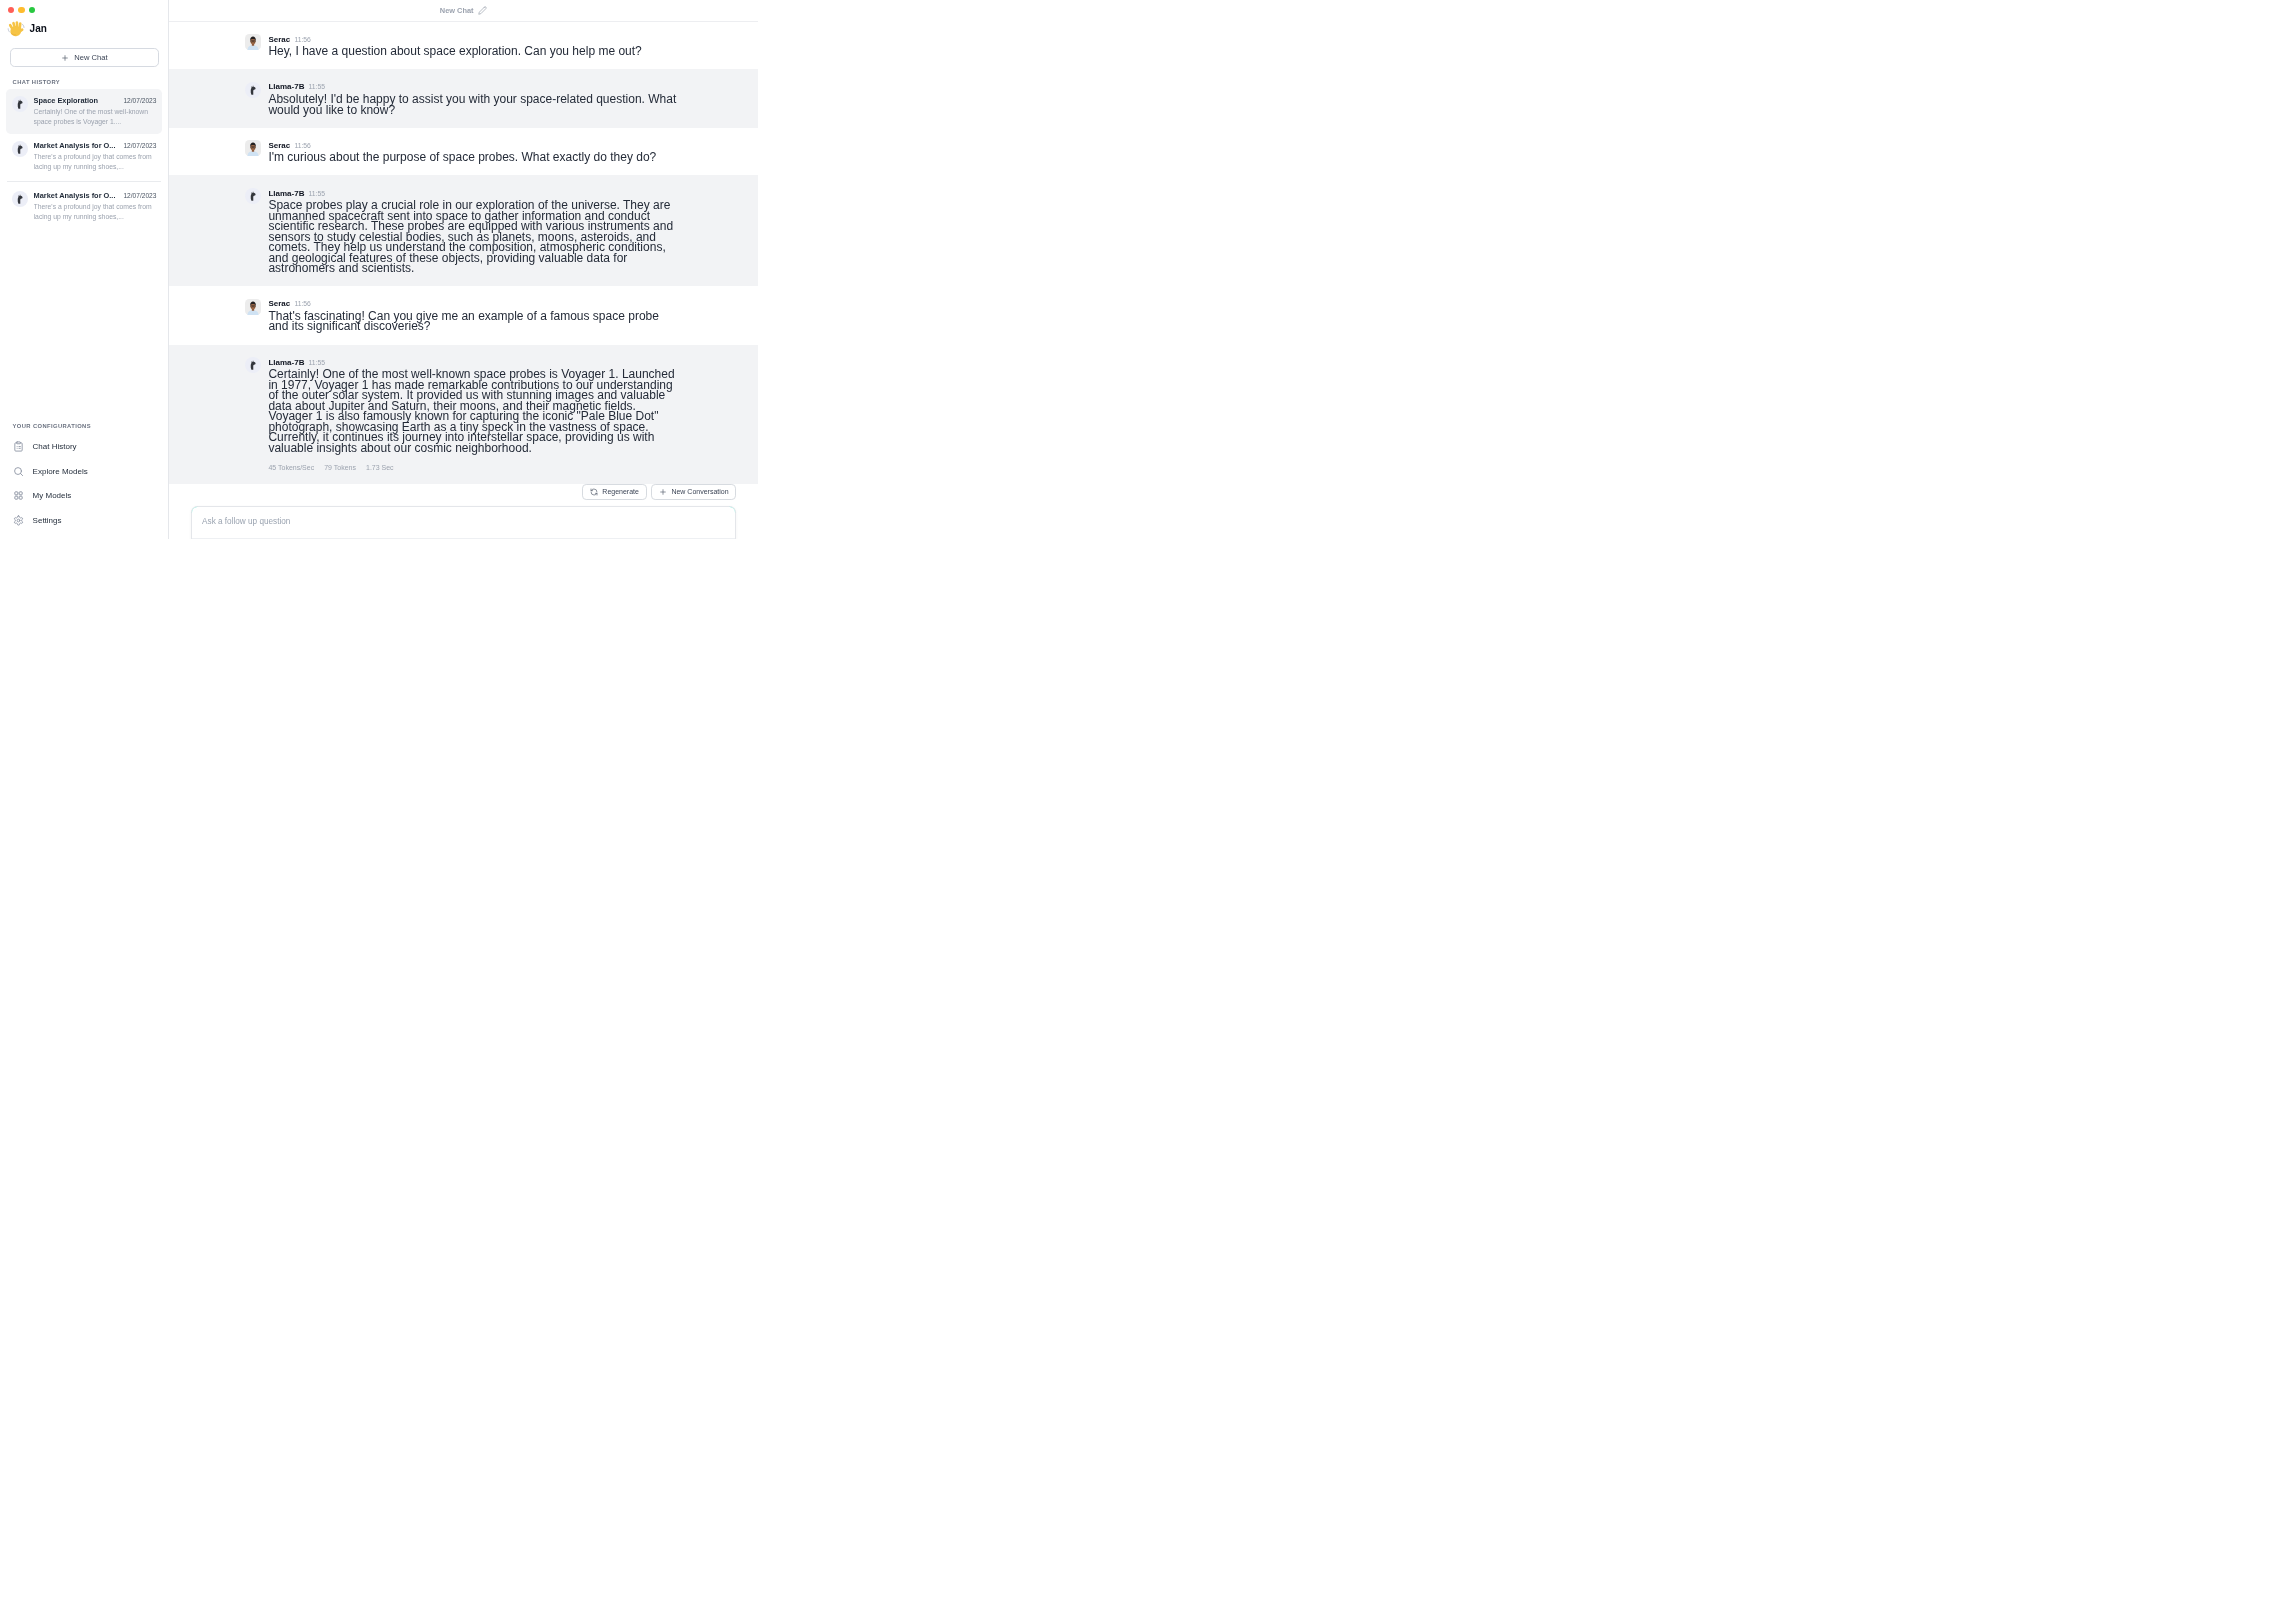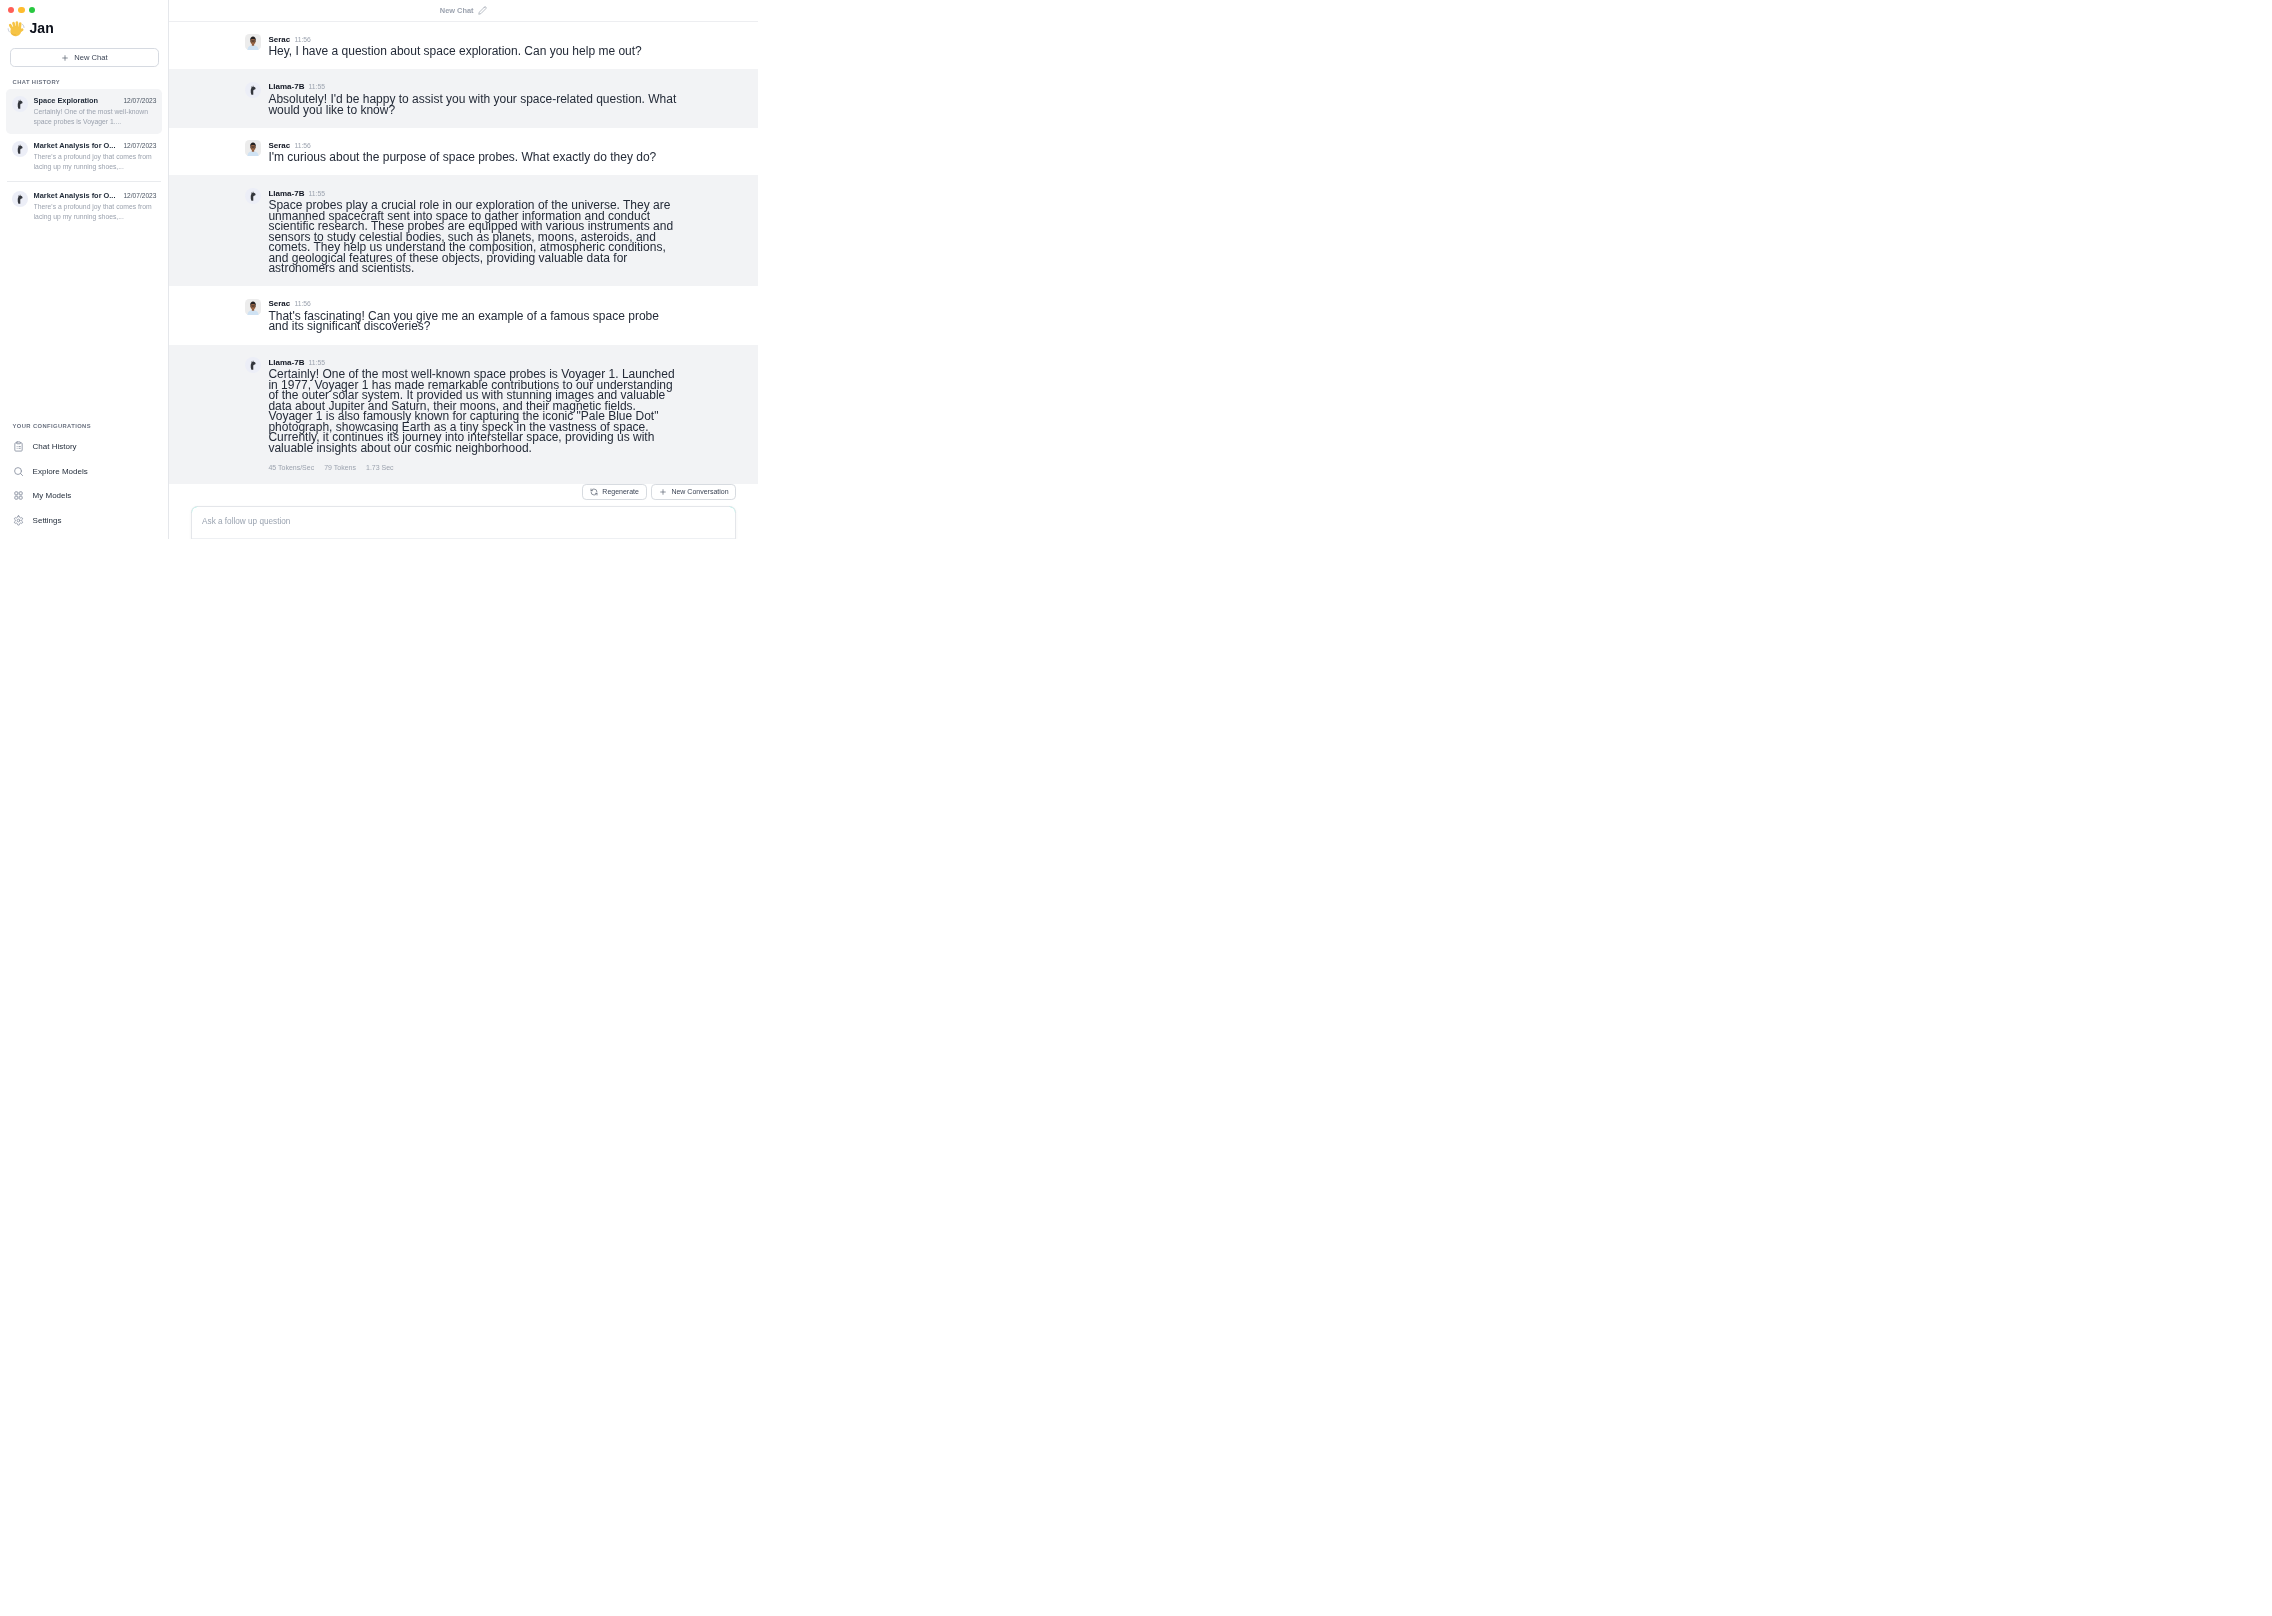--- a/index.html
+++ b/index.html
@@ -11,21 +11,21 @@
   .app { display:flex; width:758px; height:539px; }
 
   
   .sidebar { position:relative; width:169px; min-width:169px; height:100%;
              border-right:0.5px solid #e5e7eb; background:#fff; }
   .traffic { display:flex; gap:4.2px; padding:6.8px 0 0 8px; }
   .light { width:6.3px; height:6.3px; border-radius:50%; }
   .light.red{ background:#ff5f57; } .light.yellow{ background:#febc2e; } .light.green{ background:#28c840; }
 
   .logo-row { display:flex; align-items:center; gap:4.7px; padding:6.3px 0 0 6.8px; }
-  .logo-title { font-size:14px; font-weight:700; color:#0b0f19; letter-spacing:0.1px; }
+  .logo-title { font-size:10px; font-weight:700; color:#0b0f19; letter-spacing:0.1px; }
 
   .new-chat-btn { margin:11px 10px 0; width:149px; height:19px;
     border:0.5px solid #d6dae1; border-radius:4.7px; background:#fff;
     display:flex; align-items:center; justify-content:center; gap:4.7px;
     font-family:inherit; font-size:7.6px; font-weight:500; color:#3c4556; cursor:pointer; }
   .new-chat-btn svg { color:#5b6472; }
 
   .section-label { padding:11.6px 12.6px 4.2px; font-size:5.8px; font-weight:700;
     color:#6b7280; letter-spacing:0.4px; }
 

